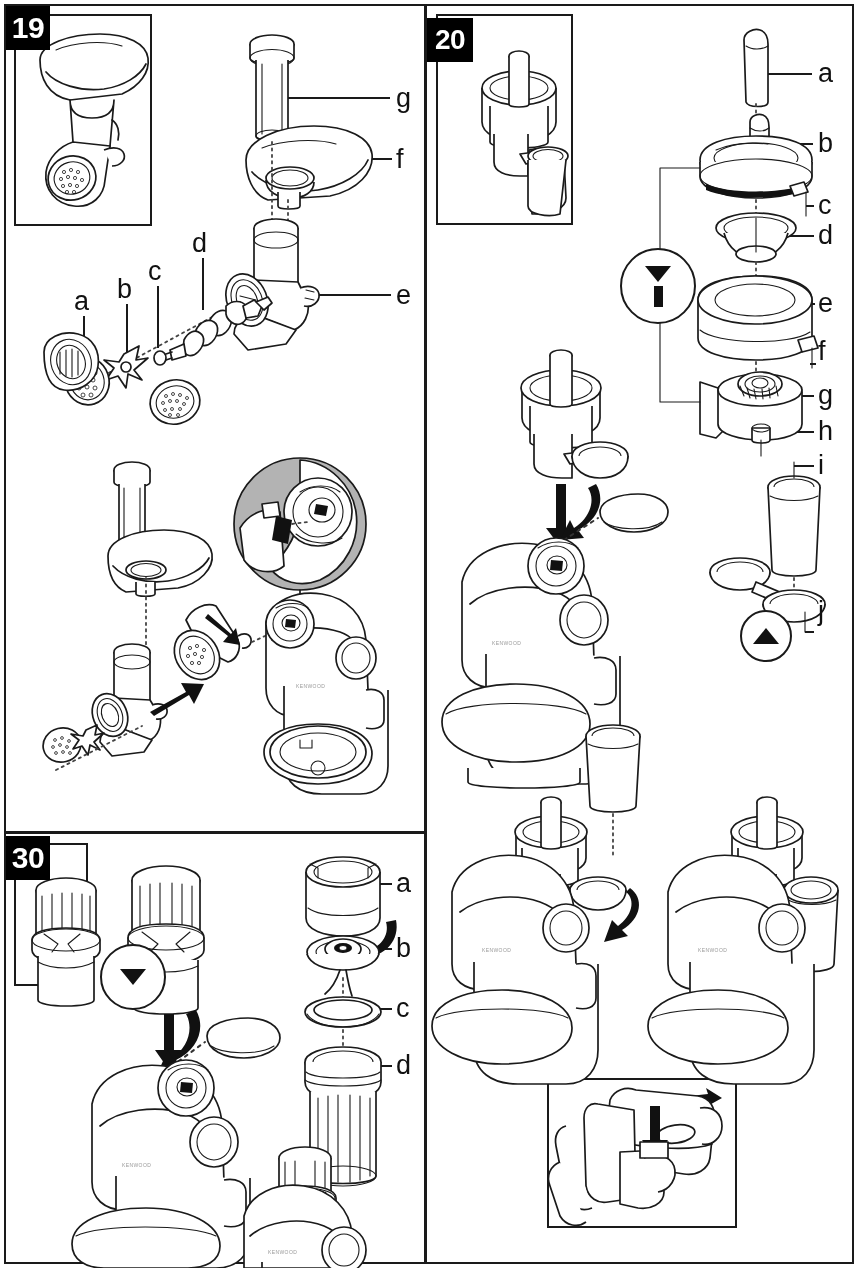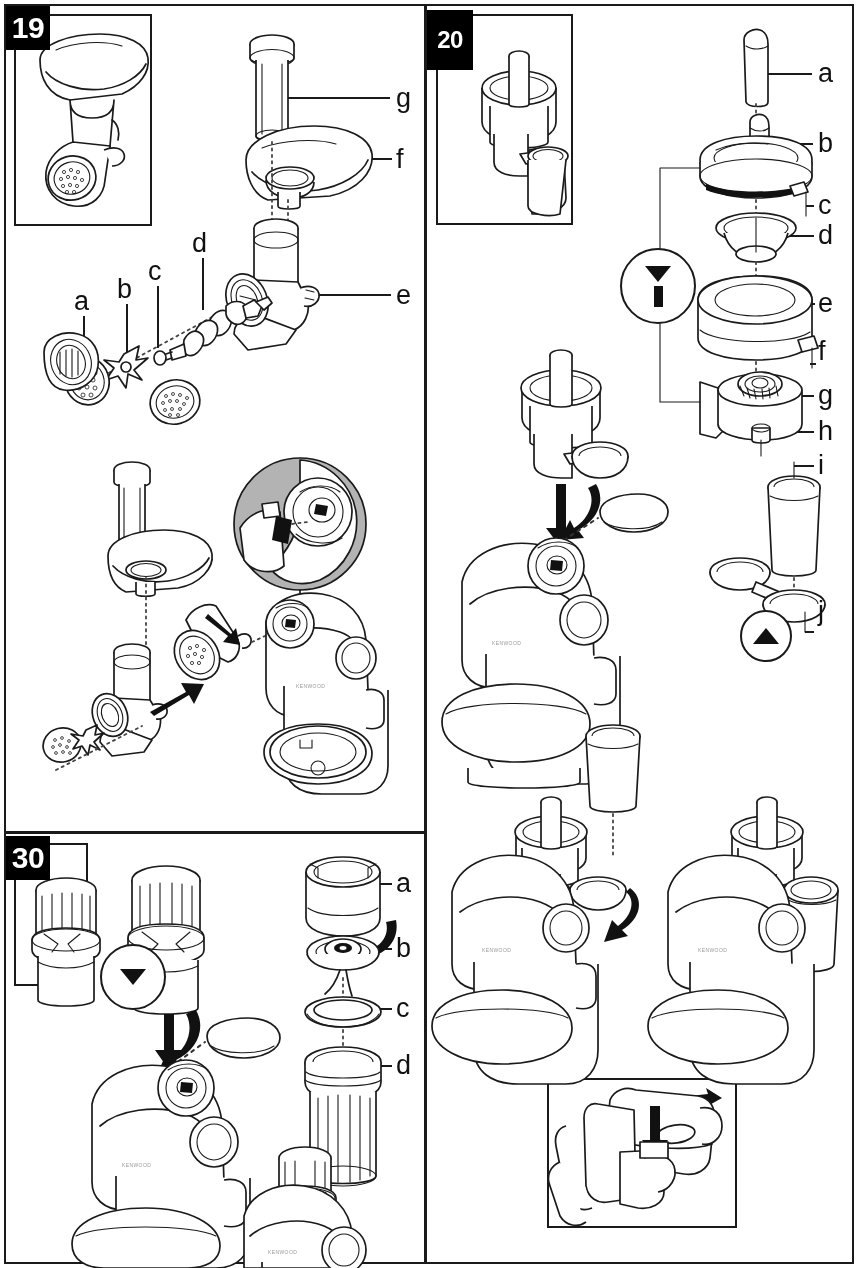--- a/index.html
+++ b/index.html
@@ -601,21 +601,21 @@
     <path class="ln-t" d="M700 168 L660 168 L660 402 L700 402"></path>
   </svg>
   </div>
 
   <div class="inset-box" style="left:14px;top:14px;width:138px;height:212px;"></div>
   <div class="inset-box" style="left:436px;top:14px;width:137px;height:211px;"></div>
   <div class="inset-box" style="left:14px;top:843px;width:74px;height:143px;"></div>
   <div class="inset-box" style="left:547px;top:1078px;width:190px;height:150px;"></div>
 
   <div class="badge" style="left:6px;top:6px;width:44px;height:44px;font-size:30px;">19</div>
-  <div class="badge" style="left:427px;top:10px;width:46px;height:60px;font-size:24px;">20</div>
+  <div class="badge" style="left:427px;top:18px;width:46px;height:44px;font-size:28px;">20</div>
   <div class="badge" style="left:6px;top:836px;width:44px;height:44px;font-size:30px;">30</div>
 
   <div class="lbl" style="left:396px;top:85px;">g</div>
   <div class="lead lead-h" style="left:288px;top:97px;width:102px;"></div>
 
   <div class="lbl" style="left:396px;top:146px;">f</div>
   <div class="lead lead-h" style="left:370px;top:158px;width:22px;"></div>
 
   <div class="lbl" style="left:396px;top:282px;">e</div>
   <div class="lead lead-h" style="left:303px;top:294px;width:88px;"></div>

